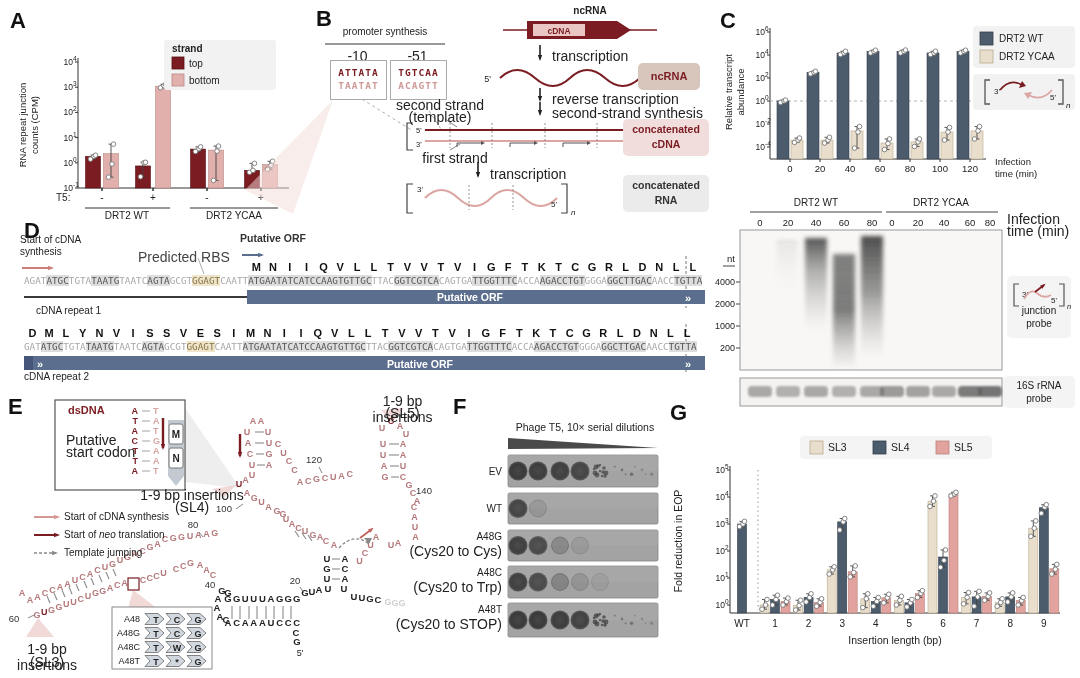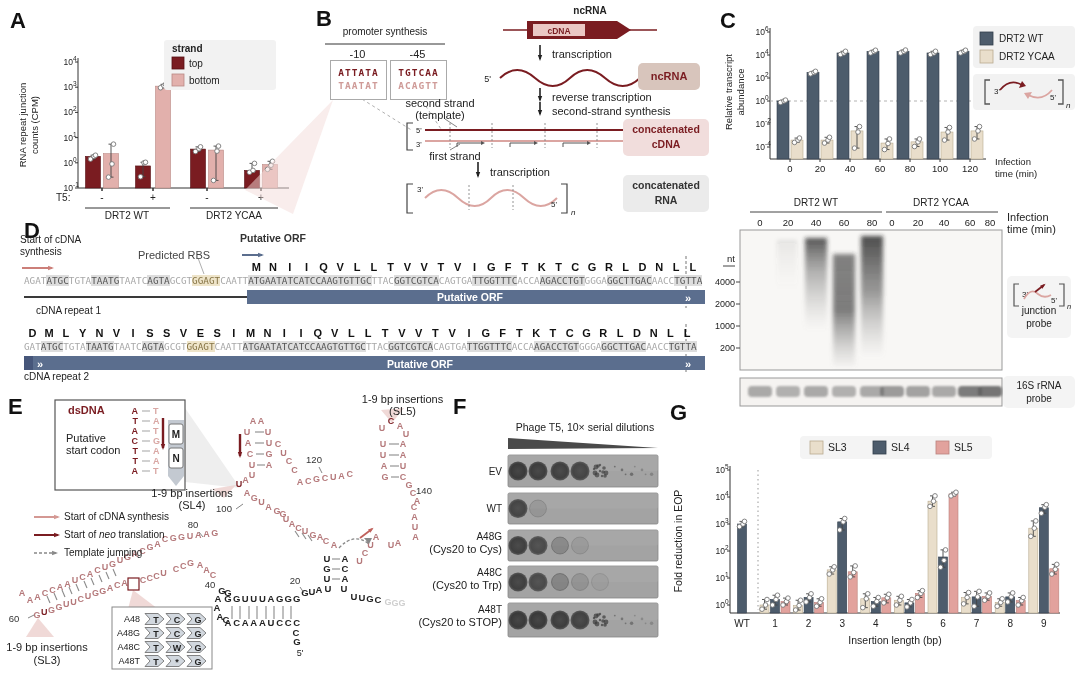--- a/index.html
+++ b/index.html
@@ -1,20 +1,20 @@
 <!DOCTYPE html>
 <html><head>
 <meta charset="utf-8">
 <style>
 html,body{margin:0;padding:0;}
 #fig{position:relative;width:1080px;height:678px;background:#fff;overflow:hidden;font-family:"Liberation Sans",sans-serif;color:#222;}
 .c{position:absolute;}
 .pl{position:absolute;font-weight:bold;font-size:22px;color:#111;}
 .ctr{text-align:center;} .rgt{text-align:right;}
-.s9{font-size:11px;} .s10{font-size:10px;} .s105{font-size:10.5px;} .s11{font-size:11px;}
+.s9{font-size:14px;} .s10{font-size:10px;} .s105{font-size:10.5px;} .s11{font-size:11px;}
 .badge{position:absolute;border-radius:5px;text-align:center;font-weight:bold;}
 .seq{position:absolute;font-family:"DejaVu Sans Mono",monospace;font-size:9.3px;letter-spacing:0;white-space:pre;color:#a8a8a8;}
 .seq .dk{color:#555;background:#ddd;}
 .seq .rbs{color:#857344;background:#eee4c9;}
 .aa{position:absolute;font-weight:bold;font-size:11px;color:#111;transform:translateX(-50%);}
 .pbox{position:absolute;border:1px solid #aaa;background:#fff;text-align:center;font-family:"DejaVu Sans Mono",monospace;font-weight:bold;font-size:9.5px;line-height:13px;padding-top:5px;letter-spacing:1px;}
 </style>
 </head>
 <body>
 
@@ -177,21 +177,21 @@
       <line x1="224" y1="185" x2="224" y2="210" stroke="#888" stroke-width="0.9" stroke-dasharray="2,2"></line>
       <line x1="268" y1="185" x2="268" y2="210" stroke="#888" stroke-width="0.9" stroke-dasharray="2,2"></line>
       <path d="M168,184 h-6 v29 h6" fill="none" stroke="#444" stroke-width="1.2"></path>
       <text x="172" y="192" font-size="8" text-anchor="start" fill="#222" font-family="Liberation Sans, sans-serif">3'</text>
       <path d="M316,184 h6 v29 h-6" fill="none" stroke="#444" stroke-width="1.2"></path>
       <text x="312" y="207" font-size="8" text-anchor="end" fill="#222" font-family="Liberation Sans, sans-serif">5'</text>
       <text x="326" y="215" font-size="8" text-anchor="start" fill="#222" font-family="Liberation Sans, sans-serif" font-style="italic">n</text>
     </svg>
   <div class="c ctr s10" style="left:325px;top:26px;width:120px">promoter synthesis</div>
   <div class="c ctr s9" style="left:330px;top:48px;width:55px">-10</div>
-  <div class="c ctr s9" style="left:390px;top:48px;width:55px">-45</div>
+  <div class="c ctr s9" style="left:390px;top:48px;width:55px">-51</div>
   <div class="pbox" style="left:330px;top:60px;width:55px;height:33px"><span style="color:#7a1c21">ATTATA</span><br><span style="color:#cf9b98">TAATAT</span></div>
   <div class="pbox" style="left:390px;top:60px;width:55px;height:33px"><span style="color:#7a1c21">TGTCAA</span><br><span style="color:#cf9b98">ACAGTT</span></div>
   <div class="c ctr s10" style="left:550px;top:5px;width:80px;font-weight:bold">ncRNA</div>
   <div class="c s9" style="left:552px;top:48px">transcription</div>
   <div class="c s9" style="left:552px;top:91px">reverse transcription</div>
   <div class="c s9" style="left:552px;top:105px">second-strand synthesis</div>
   <div class="c s9" style="left:490px;top:166px">transcription</div>
   <div class="c ctr s9" style="left:395px;top:97px;width:90px">second strand</div>
   <div class="c ctr s9" style="left:395px;top:109px;width:90px">(template)</div>
   <div class="c ctr s9" style="left:420px;top:150px;width:70px">first strand</div>

